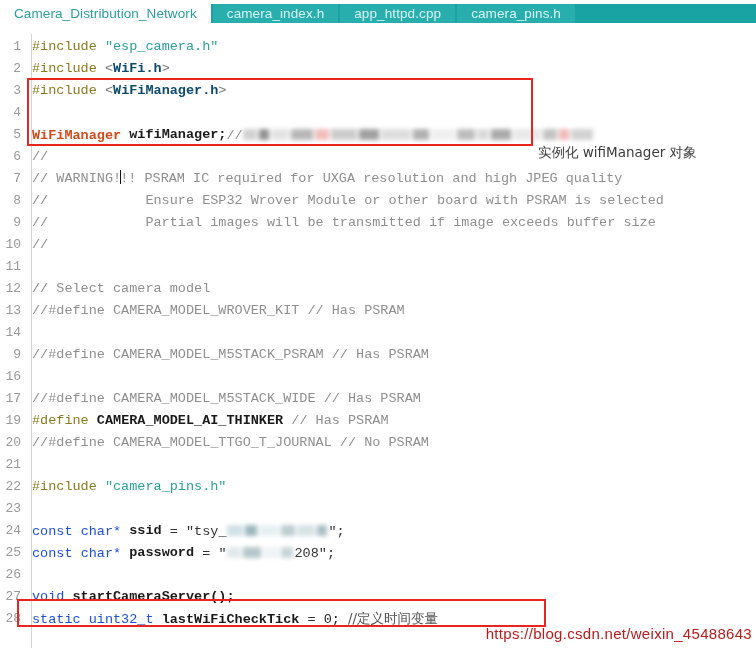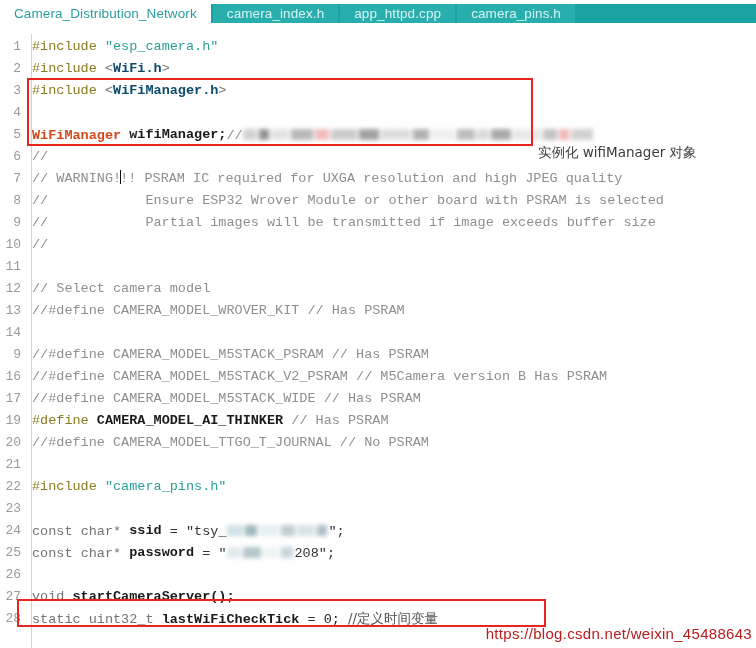--- a/index.html
+++ b/index.html
@@ -84,21 +84,21 @@
     color: #222;
     white-space: pre;
     letter-spacing: 0px;
   }
 
   
   .t-pre   { color: #8a7a1f; }            
   .t-str   { color: #2aa198; }            
   .t-hdr   { color: #0c4a6e; font-weight: bold; } 
   .t-ang   { color: #777777; }            
-  .t-kw    { color: #737373; }            
+  .t-kw    { color: #1d4ed8; }            
   .t-type  { color: #d2491a; font-weight: bold; } 
   .t-cmt   { color: #8f8f8f; }            
   .t-cmtcn { color: #555555; font-family: "DejaVu Sans", sans-serif; }
   .t-id    { color: #1a1a1a; font-weight: bold; margin-top: 24px; }
   .t-plain { color: #333333; }
   .t-num   { color: #222222; }
 
   
   .caret {
     display: inline-block;
@@ -240,21 +240,20 @@
         <span class="ln">14</span>
       </div>
 
       <div class="row">
         <span class="ln">9</span>
         <span class="code t-cmt">//#define CAMERA_MODEL_M5STACK_PSRAM // Has PSRAM</span>
       </div>
 
       <div class="row">
         <span class="ln">16</span>
-        <span class="code t-cmt">//#define CAMERA_MODEL_M5STACK_V2_PSRAM // M5Camera version B Has PSRAM</span>
       </div>
 
       <div class="row">
         <span class="ln">17</span>
         <span class="code t-cmt">//#define CAMERA_MODEL_M5STACK_WIDE // Has PSRAM</span>
       </div>
 
 
       <div class="row">
         <span class="ln">19</span>

